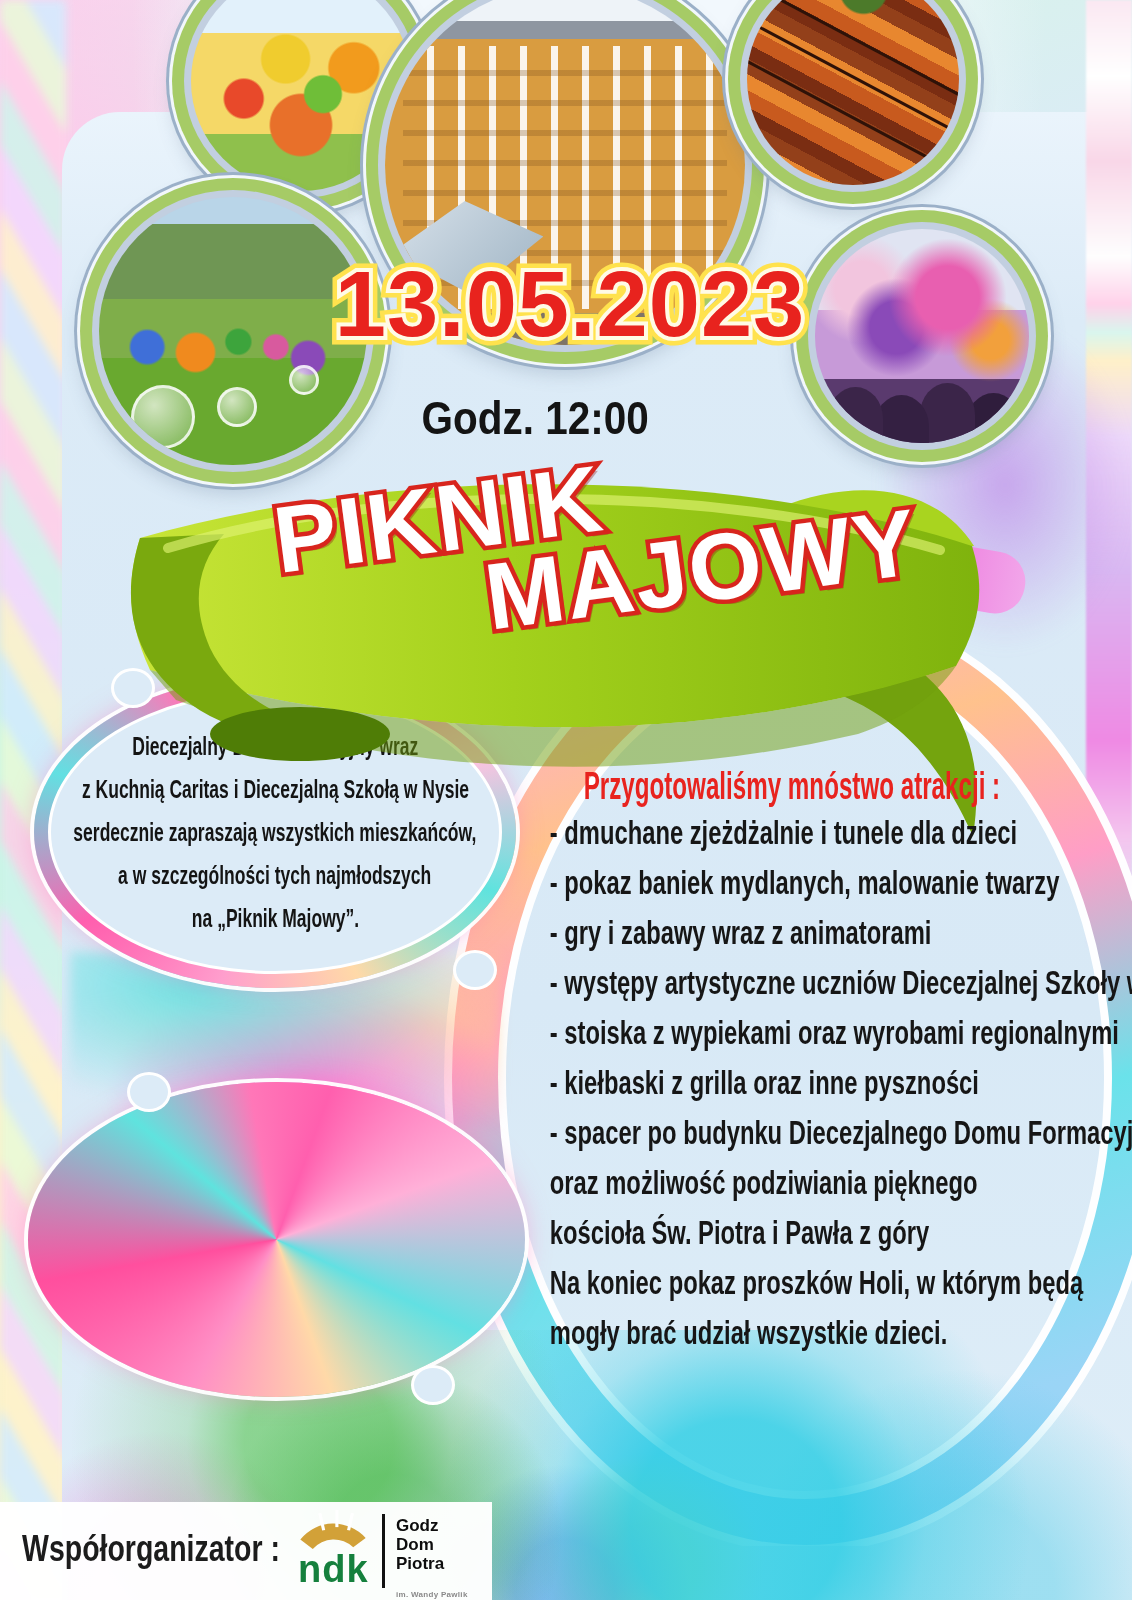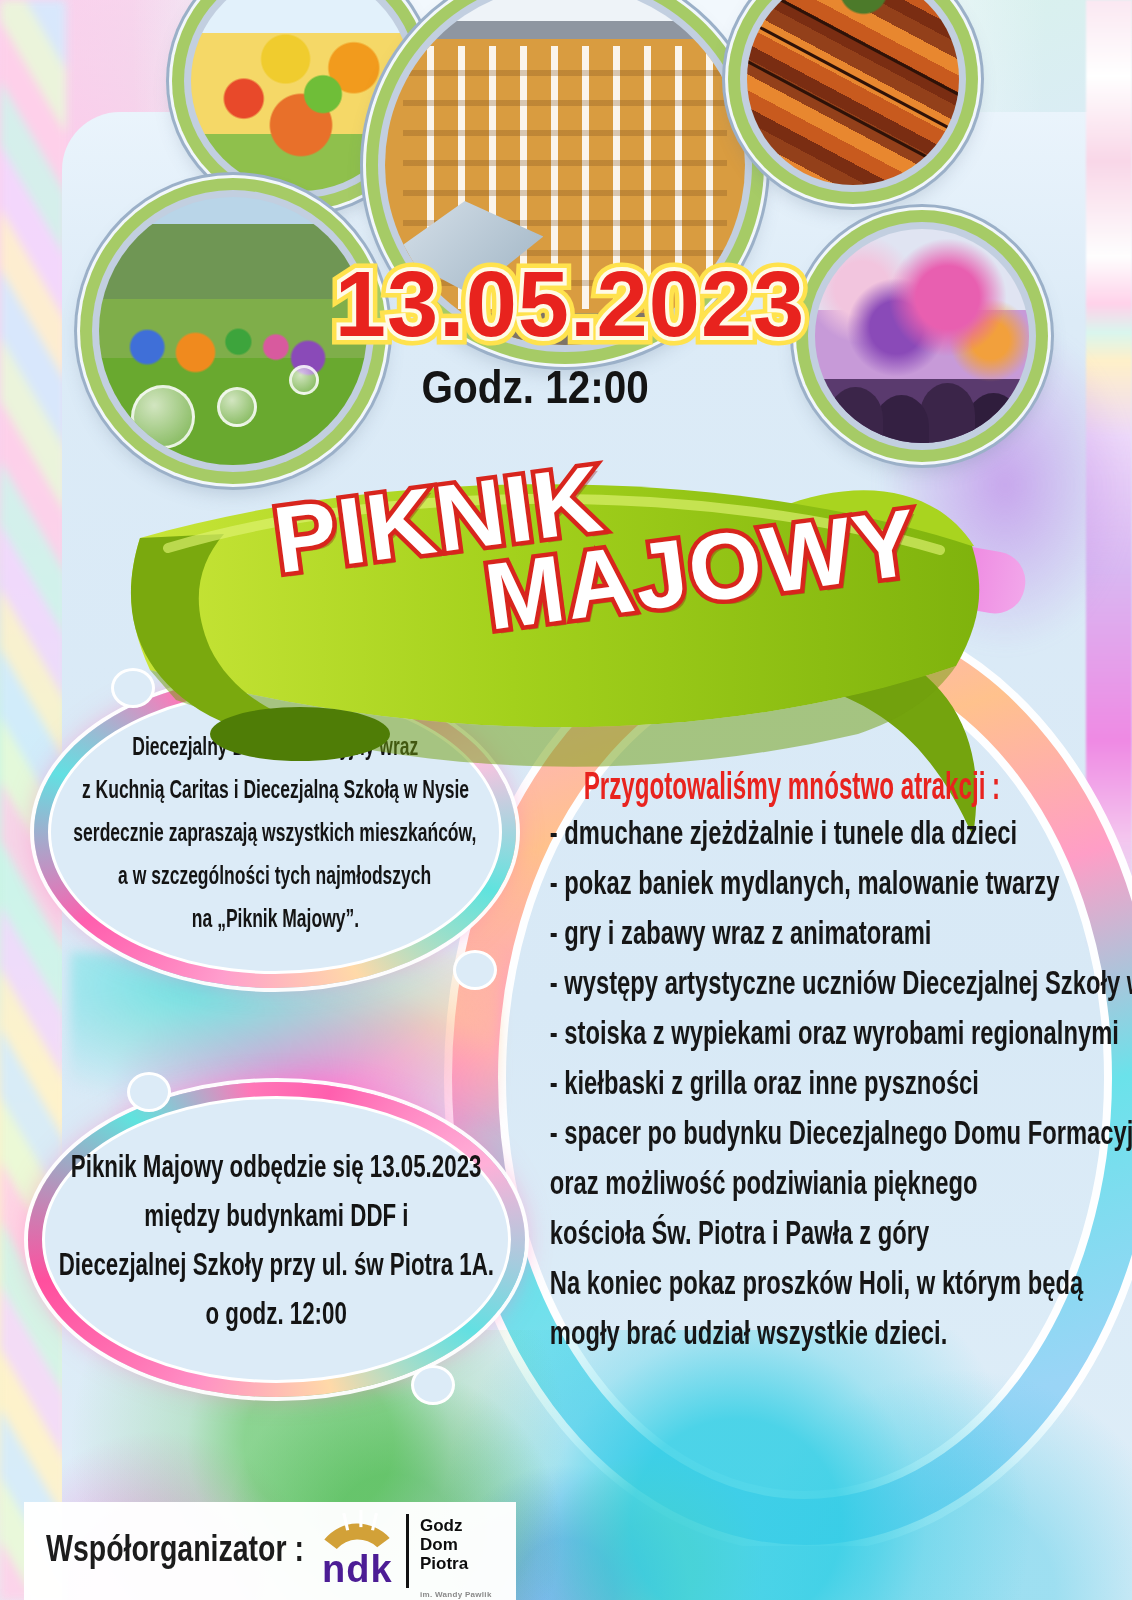--- a/index.html
+++ b/index.html
@@ -89,21 +89,21 @@
     box-shadow:46px 8px 0 #342042,92px -4px 0 #3b2549,138px 6px 0 #2f1d3c,184px 0 0 #3b2549;}
   
   .outl{position:relative;display:inline-block;white-space:nowrap;}
   .outl span{display:block;}
   .outl .back,.outl .mid{position:absolute;left:0;top:0;}
   .date-wrap{position:absolute;left:70px;top:252px;width:1000px;text-align:center;z-index:11;
     font-size:92px;letter-spacing:1px;}
   .date-wrap .back{-webkit-text-stroke:17px #ffe24d;color:#ffe24d;}
   .date-wrap .mid{-webkit-text-stroke:8px #fffbe6;color:#fffbe6;}
   .date-wrap .front{position:relative;color:#e8231e;}
-  .meta{position:absolute;left:90px;width:890px;text-align:center;z-index:11;color:#141414;font-size:46px;}
+  .meta{position:absolute;left:90px;width:890px;text-align:center;z-index:11;color:#141414;font-size:46px;margin-top:31px;}
   .meta .scl{display:inline-block;transform:scaleX(.88);transform-origin:center;white-space:nowrap;}
   .meta-time{top:360px;}
   .meta-addr{top:412px;}
   
   .ribbon{position:absolute;left:88px;top:436px;width:930px;height:430px;z-index:9;}
   .title-rot{position:absolute;left:150px;top:458px;width:820px;z-index:10;transform:rotate(-7.5deg);transform-origin:50% 50%;}
   .title-line{font-size:94px;line-height:92px;letter-spacing:2px;}
   .title-line .back{-webkit-text-stroke:9px #d8251d;color:#d8251d;text-shadow:4px 5px 0 rgba(140,20,20,.35);}
   .title-line .front{position:relative;color:#ffffff;}
   .tl1{margin-left:128px;}
@@ -120,24 +120,24 @@
   .notch{position:absolute;border-radius:50%;background:#dcebf7;border:3px solid #fff;width:44px;height:40px;}
   .oval1 .n1{left:16%;top:-8px;} .oval1 .n2{right:4%;bottom:-2px;}
   .oval2 .n1{left:20%;top:-10px;} .oval2 .n2{right:14%;bottom:-8px;}
   .inv-line{font-size:25px;line-height:43px;transform:scaleX(.7);transform-origin:center;white-space:nowrap;}
   .det-line{font-size:31px;line-height:49px;transform:scaleX(.72);transform-origin:center;white-space:nowrap;}
   
   .attr{position:absolute;left:455px;top:764px;width:677px;z-index:12;text-align:left;}
   .attr-head{color:#e8231e;font-size:39px;line-height:44px;transform:scaleX(.62);transform-origin:center;white-space:nowrap;}
   .attr-line{color:#161616;font-size:33px;line-height:50px;transform:scaleX(.72);transform-origin:center;white-space:nowrap;}
   
-  .footer-bar{position:absolute;left:24px;top:1502px;width:492px;height:98px;background:rgba(255,255,255,.97);z-index:13;}
+  .footer-bar{position:absolute;left:0;top:1502px;width:492px;height:98px;background:rgba(255,255,255,.97);z-index:13;}
   .coorg{position:absolute;left:22px;top:26px;font-size:37px;color:#1c1c1c;transform:scaleX(.77);transform-origin:left center;white-space:nowrap;}
   .ndk-icon{position:absolute;left:294px;top:8px;}
-  .ndk-abbr{position:absolute;left:298px;top:46px;font-size:38px;color:#4c1d95;letter-spacing:1px;}
+  .ndk-abbr{position:absolute;left:298px;top:46px;font-size:38px;color:#15803d;letter-spacing:1px;}
   .ndk-div{position:absolute;left:382px;top:12px;width:3px;height:74px;background:#111;}
   .ndk-names{position:absolute;left:396px;top:14px;font-size:17px;line-height:19px;color:#0d0d0d;}
   .ndk-sub{font-size:8px;color:#8a8a8a;margin-top:12px;letter-spacing:.3px;}
 </style>
 </head>
 <body>
 
 <div class="stage">
 
   <div class="left-strip"></div>
@@ -268,26 +268,20 @@
     <div class="attr-line">- spacer po budynku Diecezjalnego Domu Formacyjnego</div>
     <div class="attr-line">oraz możliwość podziwiania pięknego</div>
     <div class="attr-line">kościoła Św. Piotra i Pawła z góry</div>
     <div class="attr-line">Na koniec pokaz proszków Holi, w którym będą</div>
     <div class="attr-line">mogły brać udział wszystkie dzieci.</div>
   </div>
 
   <div class="oval oval2">
     <div class="notch n1"></div>
     <div class="notch n2"></div>
-    <div class="oval-inner">
-      <div class="det-line">Piknik Majowy odbędzie się 13.05.2023</div>
-      <div class="det-line">między budynkami DDF i</div>
-      <div class="det-line">Diecezjalnej Szkoły przy ul. św Piotra 1A.</div>
-      <div class="det-line">o godz. 12:00</div>
-    </div>
   </div>
 
   <div class="footer-bar">
     <div class="coorg">Współorganizator :</div>
     <svg class="ndk-icon" width="78" height="42" viewBox="0 0 100 54">
       <path d="M8,46 A55,55 0 0 1 92,44 L76,56 A36,36 0 0 0 24,58 Z" fill="#d2a138" transform="translate(0,-8)"></path>
       <g stroke="#ffffff" stroke-width="4">
         <line x1="33" y1="4" x2="38" y2="26"></line>
         <line x1="55" y1="0" x2="55" y2="22"></line>
         <line x1="75" y1="4" x2="70" y2="26"></line>

